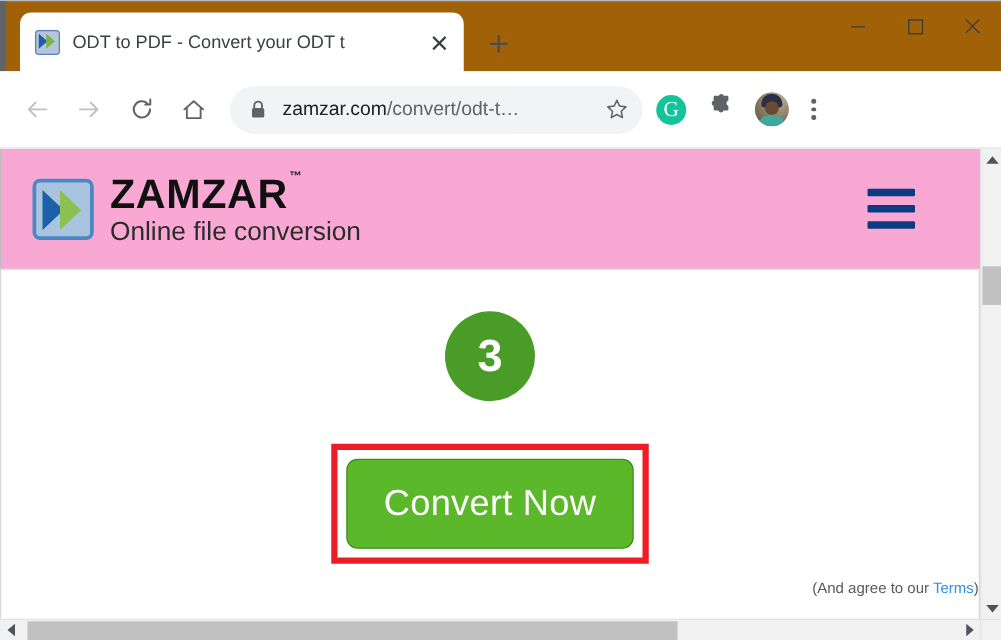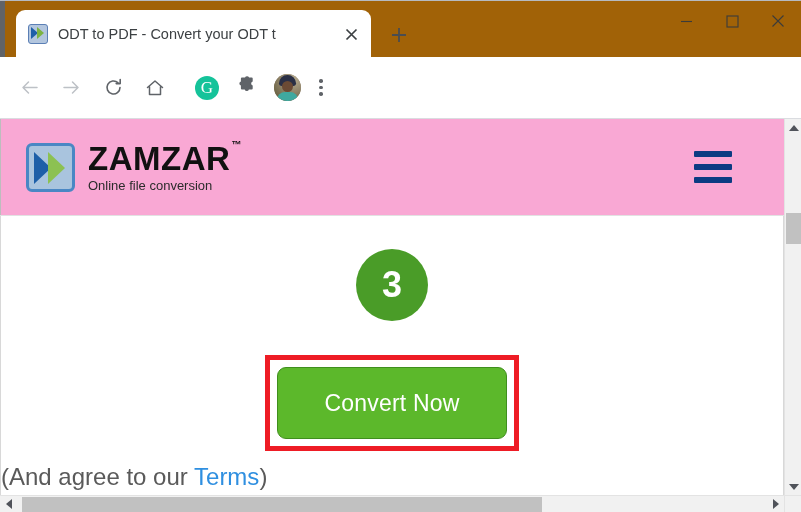--- a/index.html
+++ b/index.html
@@ -300,21 +300,21 @@
   .zlogo-tm {
     font-size: 10px;
     font-weight: bold;
     vertical-align: super;
     position: relative;
     top: -10px;
     left: 1px;
     color: #111111;
   }
   .zlogo-tag {
-    font-size: 13px;
+    font-size: 21px;
     color: #2b2b2b;
     margin-top: 4px;
     line-height: 1;
   }
   .hamburger {
     position: absolute;
     right: 52px;
     top: 50%;
     transform: translateY(-50%);
     width: 38px;
@@ -364,31 +364,31 @@
     background: #ffffff;
     display: inline-block;
   }
   .convert-btn {
     width: 230px;
     height: 72px;
     background: #5cb82b;
     border: 1px solid #3f8f1d;
     border-radius: 9px;
     color: #ffffff;
-    font-size: 23px;
+    font-size: 29px;
     display: flex;
     align-items: center;
     justify-content: center;
     box-sizing: border-box;
     letter-spacing: 0.2px;
   }
   .terms-line {
     margin-top: 12px;
-    text-align: left;
-    font-size: 24px;
+    text-align: right;
+    font-size: 12px;
     color: #5a5a5a;
   }
   .terms-line a {
     color: #2f8fe0;
     text-decoration: none;
   }
 
   
   .vscroll {
     position: absolute;
@@ -538,20 +538,34 @@
         <path d="M17.2 2.6 V6.6 H13.2" stroke="currentColor" stroke-width="1.6" fill="none" stroke-linecap="round" stroke-linejoin="round"></path>
       </svg>
     </div>
 
     <div class="nav-btn enabled home">
       <svg width="22" height="22" viewBox="0 0 22 22" aria-hidden="true">
         <path d="M3.5 10.5 L11 4 L18.5 10.5 M5.5 9.6 V17.5 H16.5 V9.6" stroke="currentColor" stroke-width="1.5" fill="none" stroke-linejoin="round" stroke-linecap="round"></path>
       </svg>
     </div>
 
+    <div class="omnibox">
+      <span class="lock-icon">
+        <svg width="13" height="15" viewBox="0 0 13 15" aria-hidden="true">
+          <path d="M3.4 6.4 V4.4 a3.1 3.1 0 0 1 6.2 0 V6.4" stroke="#5f6368" stroke-width="1.5" fill="none"></path>
+          <rect x="1.6" y="6.3" width="9.8" height="7.6" rx="1.2" fill="#5f6368"></rect>
+        </svg>
+      </span>
+      <span class="url-text"><span class="host">zamzar.com</span><span class="path">/convert/odt-t…</span></span>
+      <span class="star-btn">
+        <svg width="19" height="19" viewBox="0 0 20 20" aria-hidden="true">
+          <path d="M10 2.3 L12.3 7.2 L17.6 7.9 L13.7 11.6 L14.7 16.9 L10 14.3 L5.3 16.9 L6.3 11.6 L2.4 7.9 L7.7 7.2 Z" stroke="#5f6368" stroke-width="1.3" fill="none" stroke-linejoin="round"></path>
+        </svg>
+      </span>
+    </div>
 
     <div class="tb-icon">
       <span class="grammarly">G</span>
     </div>
 
     <div class="tb-icon">
       <span>
         <svg width="22" height="22" viewBox="0 0 22 22" aria-hidden="true">
           <path d="M9 2.6 a2.2 2.2 0 0 1 4.1 0 h2.6 a1 1 0 0 1 1 1 v2.8 a2.2 2.2 0 0 0 0 4.2 v2.8 a1 1 0 0 1 -1 1 h-2.8 a2.2 2.2 0 0 1 -4.2 0 H5.9 a1 1 0 0 1 -1 -1 V10.6 a2.2 2.2 0 0 1 0 -4.2 V3.6 a1 1 0 0 1 1 -1 Z" fill="#5f6368"></path>
         </svg>

